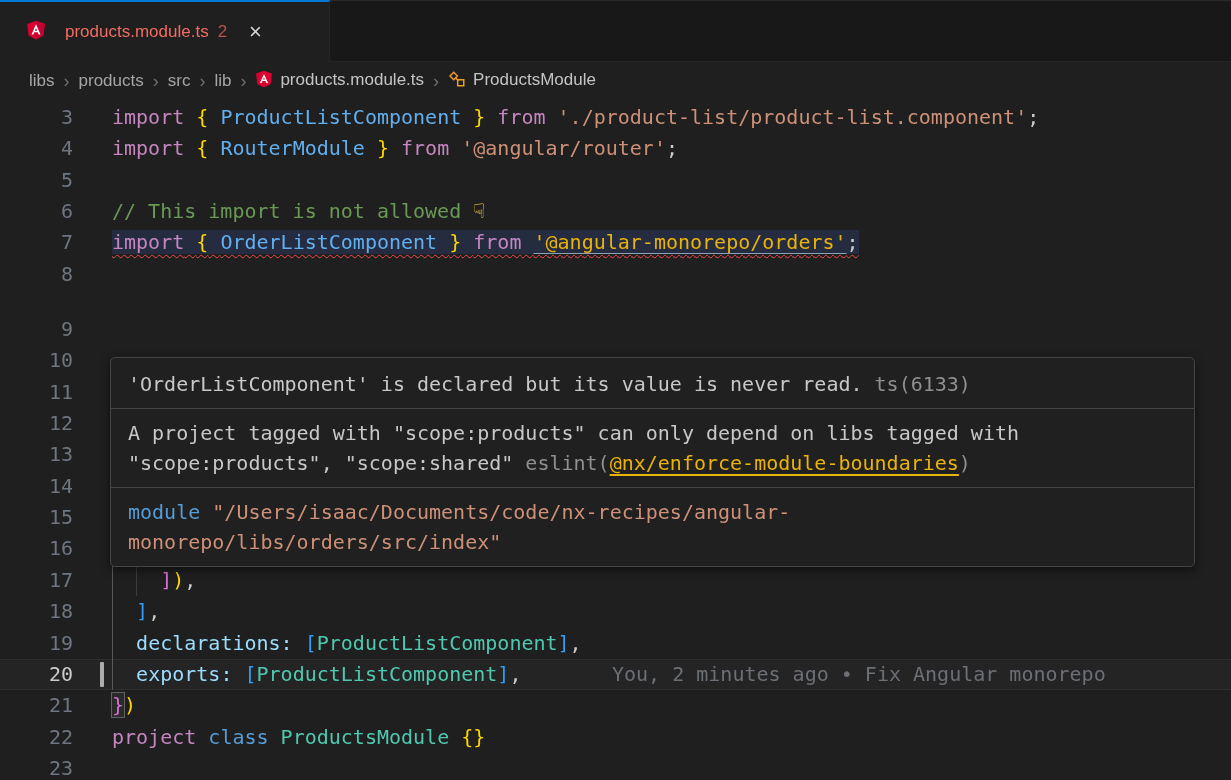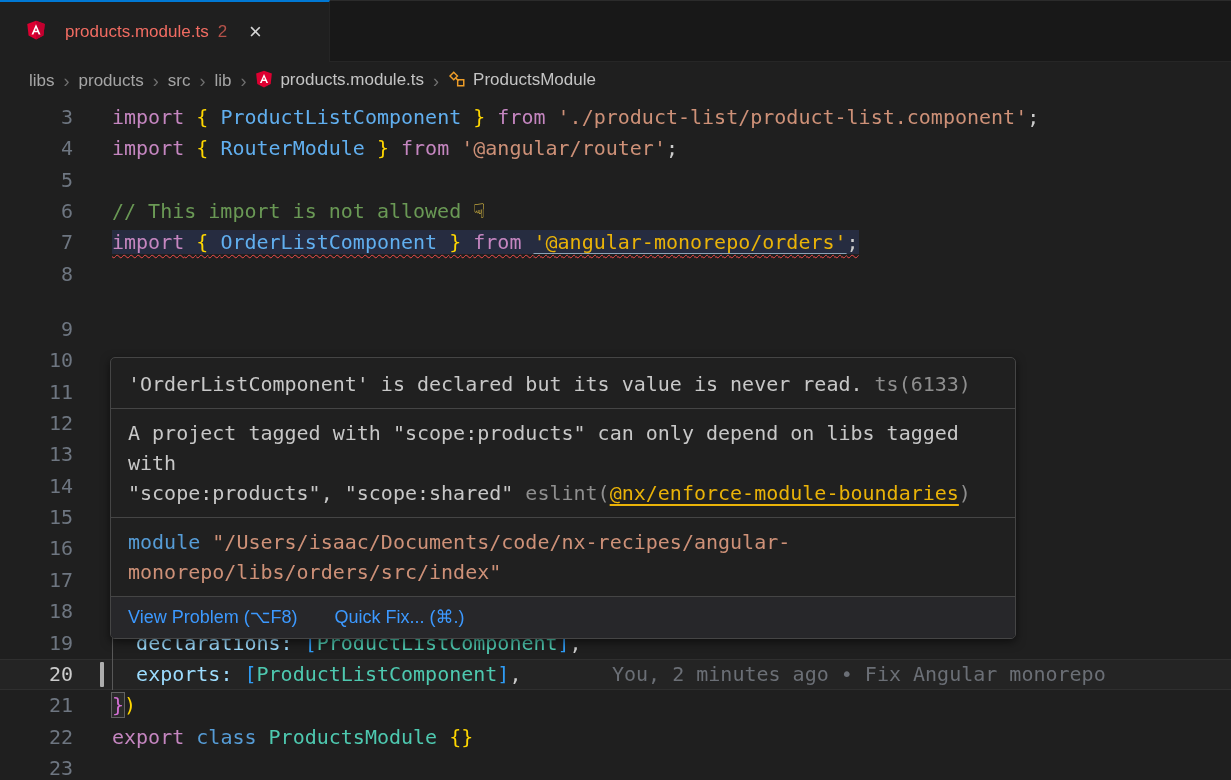--- a/index.html
+++ b/index.html
@@ -57,21 +57,21 @@
 
   .squiggle-wrap { background:#262c40;
       text-decoration:underline wavy #f14c4c 1.3px; text-underline-offset:5px;
       text-decoration-skip-ink:none; }
 
   .blame { position:absolute; left:612px; top:0; color:#6b6f76;text-align:center; }
   .cursor { position:absolute; left:100px; top:3px; width:3.5px; height:25px;
             background:#adadad; border-radius:1px; }
 
   
-  .hover-popup { position:absolute; left:110px; top:257px; width:906px; z-index:10;
+  .hover-popup { position:absolute; left:110px; top:257px; width:1085px; z-index:10;
                  background:#202020; border:1px solid #454545; border-radius:5px;
                  box-shadow:0 3px 10px rgba(0,0,0,0.55); overflow:hidden;
                  font-family:"DejaVu Sans Mono", monospace; font-size:20px; color:#c8c8c8; }
   .hp-sec { padding:9px 17px; line-height:30px; border-top:1px solid #454545; }
   .hp-sec:first-child { border-top:none; padding-top:11px; padding-bottom:9px; }
   .hp-dim { color:#8f8f8f; }
   .hp-link { color:#eab308; text-decoration:underline; text-underline-offset:4px; cursor:pointer; }
   .hp-kw { color:#569CD6; }
   .hp-str { color:#CE9178; }
   .hp-actions { background:#27272a; padding:8px 17px 9px;
@@ -141,21 +141,21 @@
       <div class="code-row"><span class="gutter">12</span><span class="code-text"></span></div>
       <div class="code-row"><span class="gutter">13</span><span class="code-text"></span></div>
       <div class="code-row"><span class="gutter">14</span><span class="code-text"></span></div>
       <div class="code-row"><span class="gutter">15</span><span class="guide g0" style="left: 112px;"></span><span class="guide" style="left: 136.08px;"></span><span class="guide" style="left: 160.16px;"></span><span class="guide" style="left: 184.24px;"></span><span class="code-text">        <span class="tok-cls">component</span><span class="tok-kwb">:</span><span class="tok-pun"> </span><span class="tok-cls">ProductListComponent</span><span class="tok-pun">,</span></span></div>
       <div class="code-row"><span class="gutter">16</span><span class="guide g0" style="left: 112px;"></span><span class="guide" style="left: 136.08px;"></span><span class="guide" style="left: 160.16px;"></span><span class="code-text">      <span class="tok-b3">}</span><span class="tok-pun">,</span></span></div>
       <div class="code-row"><span class="gutter">17</span><span class="guide g0" style="left: 112px;"></span><span class="guide" style="left: 136.08px;"></span><span class="code-text">    <span class="tok-b2">]</span><span class="tok-b1">)</span><span class="tok-pun">,</span></span></div>
       <div class="code-row"><span class="gutter">18</span><span class="guide g0" style="left: 112px;"></span><span class="code-text">  <span class="tok-b3">]</span><span class="tok-pun">,</span></span></div>
       <div class="code-row"><span class="gutter">19</span><span class="guide g0" style="left: 112px;"></span><span class="code-text">  <span class="tok-prop">declarations:</span><span class="tok-pun"> </span><span class="tok-b3">[</span><span class="tok-cls">ProductListComponent</span><span class="tok-b3">]</span><span class="tok-pun">,</span></span></div>
       <div class="code-row active"><span class="gutter">20</span><span class="guide g0" style="left: 112px;"></span><span class="cursor"></span><span class="code-text">  <span class="tok-prop">exports:</span><span class="tok-pun"> </span><span class="tok-b3">[</span><span class="tok-cls">ProductListComponent</span><span class="tok-b3">]</span><span class="tok-pun">,</span></span><span class="blame">You, 2 minutes ago • Fix Angular monorepo</span></div>
       <div class="code-row"><span class="gutter">21</span><span class="code-text"><span class="tok-b2 bracket-box">}</span><span class="tok-b1">)</span></span></div>
-      <div class="code-row"><span class="gutter">22</span><span class="code-text"><span class="tok-kw">export</span><span class="tok-pun"> </span><span class="tok-kwb">class</span><span class="tok-pun"> </span><span class="tok-cls">ProductsModule</span><span class="tok-pun"> </span><span class="tok-b1">{}</span></span></div>
+      <div class="code-row"><span class="gutter">22</span><span class="code-text"><span class="tok-kw">project</span><span class="tok-pun"> </span><span class="tok-kwb">class</span><span class="tok-pun"> </span><span class="tok-cls">ProductsModule</span><span class="tok-pun"> </span><span class="tok-b1">{}</span></span></div>
       <div class="code-row"><span class="gutter">23</span><span class="code-text"></span></div>
     </div>
 
   <div class="hover-popup">
     <div class="hp-sec">
       <span>'OrderListComponent' is declared but its value is never read.</span>
       <span class="hp-dim">ts(6133)</span>
     </div>
     <div class="hp-sec">
       <div>A project tagged with "scope:products" can only depend on libs tagged with</div>
@@ -164,18 +164,14 @@
         <span class="hp-dim">eslint(</span><span class="hp-link">@nx/enforce-module-boundaries</span><span class="hp-dim">)</span>
       </div>
     </div>
     <div class="hp-sec">
       <div>
         <span class="hp-kw">module</span>
         <span class="hp-str">"/Users/isaac/Documents/code/nx-recipes/angular-</span>
       </div>
       <div class="hp-str">monorepo/libs/orders/src/index"</div>
     </div>
-    <div class="hp-sec hp-actions">
-      <span class="hp-action">View Problem (⌥F8)</span>
-      <span class="hp-action">Quick Fix... (⌘.)</span>
-    </div>
   </div>
 </div>
 
 </body></html>

